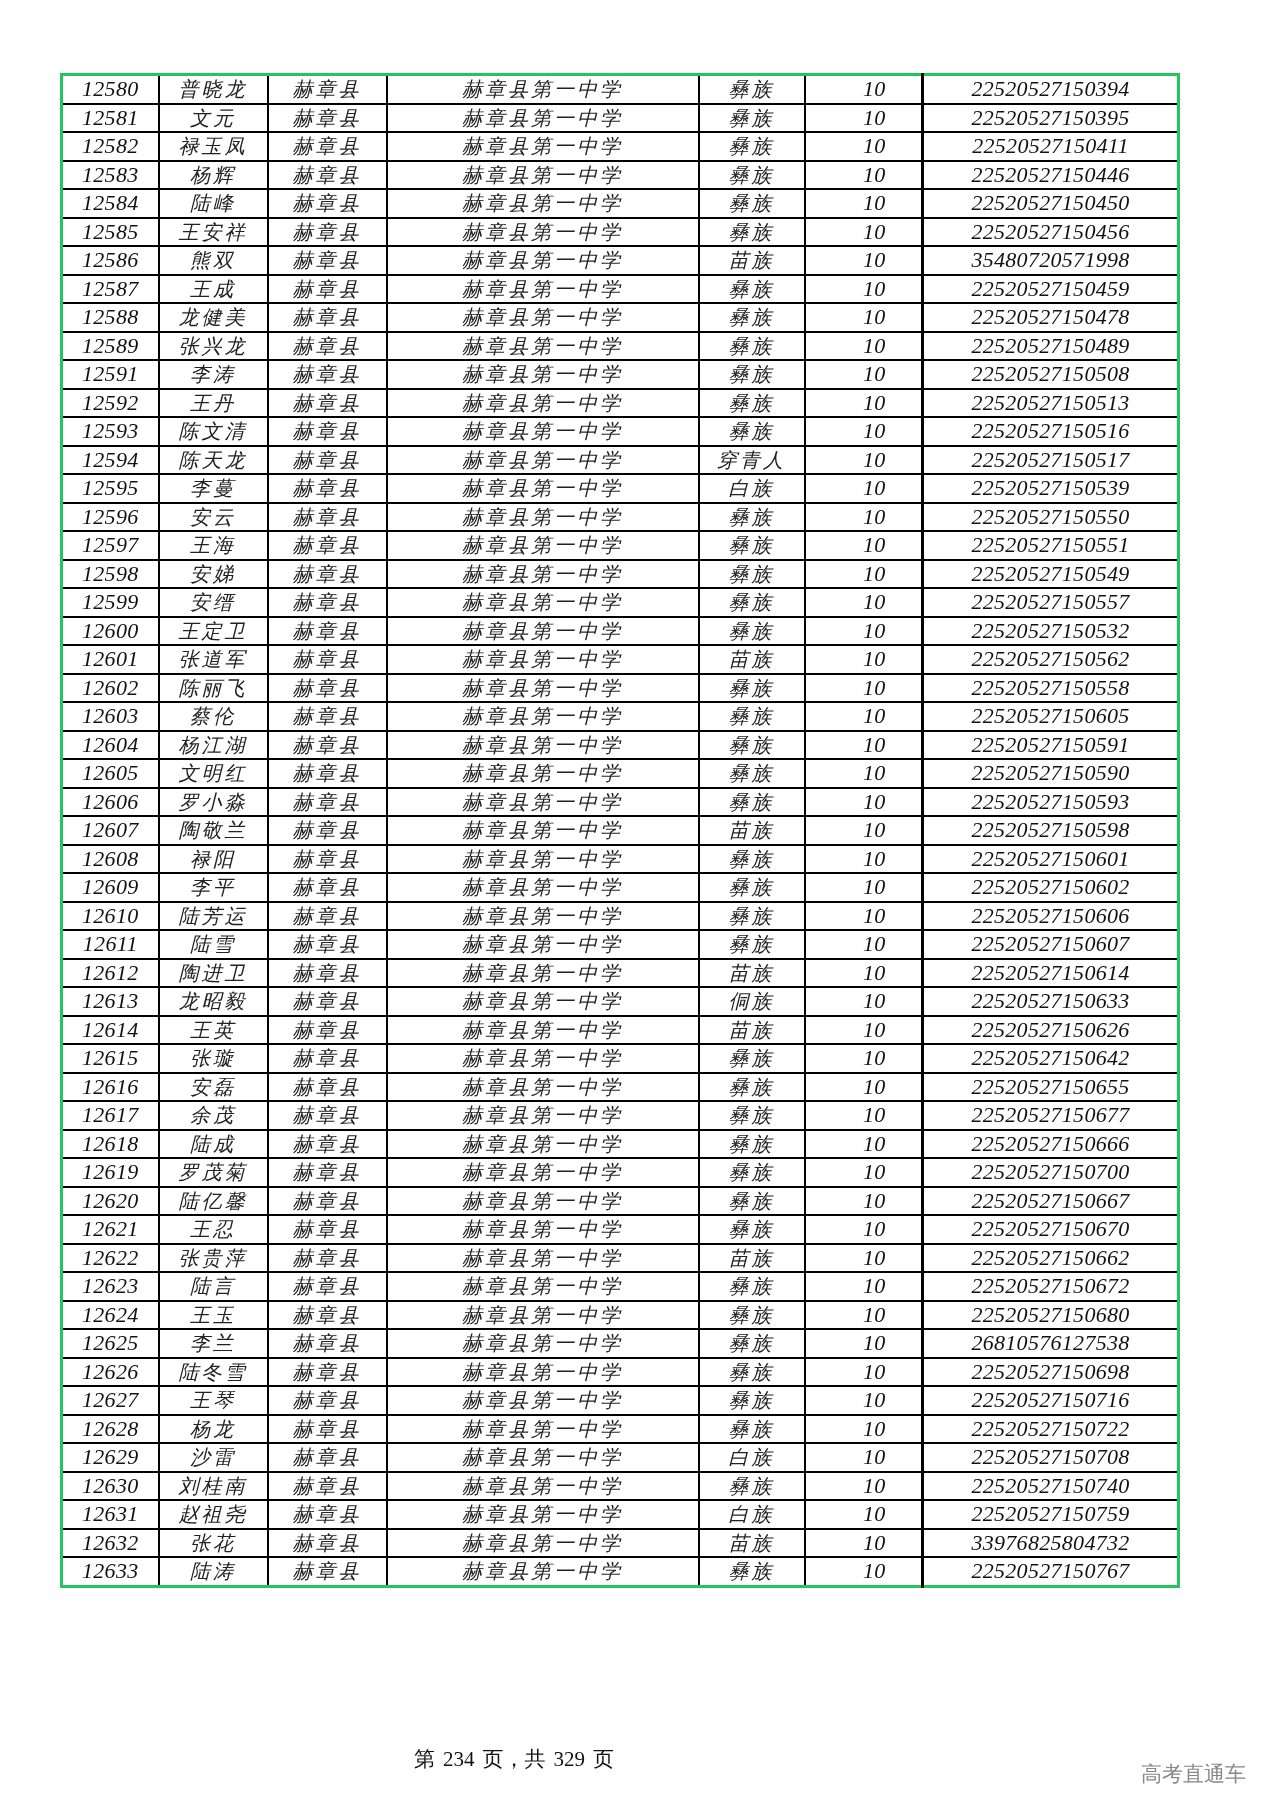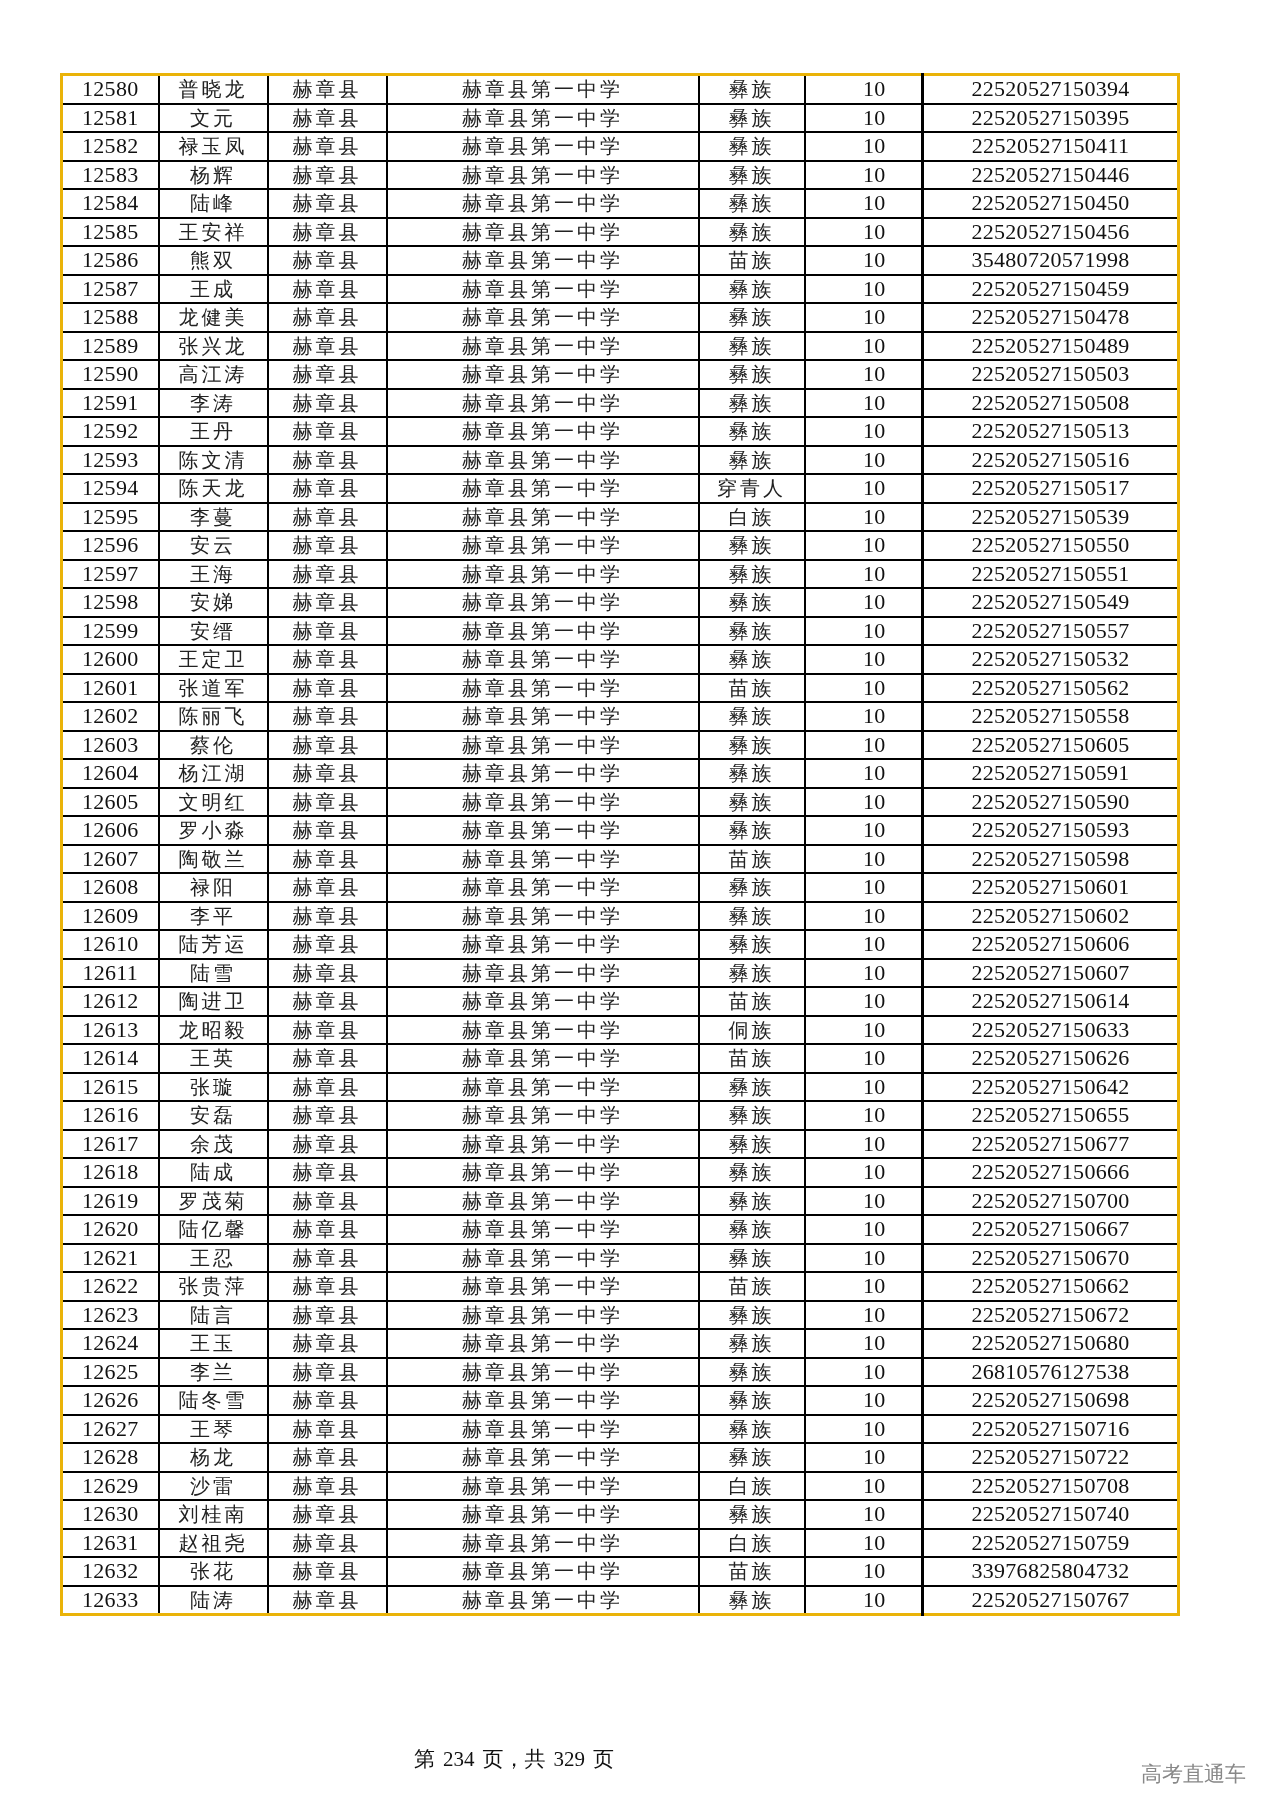--- a/index.html
+++ b/index.html
@@ -1,19 +1,19 @@
 <!DOCTYPE html>
 <html><head>
   <meta charset="utf-8">
   <style>
     html, body { margin: 0; padding: 0; background: #ffffff; }
     body { width: 1280px; height: 1810px; position: relative; overflow: hidden;
            font-family: "DejaVu Serif", "Liberation Serif", serif; color: #111; }
     .tbl { position: absolute; left: 60px; top: 73px; width: 1117px;
-           border-collapse: collapse; border: 3px solid #eab308; table-layout: fixed; }
+           border-collapse: collapse; border: 3px solid #22c55e; table-layout: fixed; font-style: italic; }
     .tbl td { border: 2px solid #000; height: 26.5px; padding: 0; text-align: center;
               vertical-align: middle; font-size: 21px; line-height: 26px; white-space: nowrap;
               overflow: hidden; }
     .tbl td.num { font-family: "Liberation Serif", "DejaVu Serif", serif; font-size: 22px; letter-spacing: 0.3px; }
     .tbl td.cjk { font-family: "DejaVu Sans", "Liberation Sans", sans-serif; font-size: 20px; letter-spacing: 3px; color: #222; }
     .tbl td.vsep { border-right-width: 3px; padding-left: 22px; }
     .footer { position: absolute; left: 0; width: 1028px; top: 1745px; text-align: center;
               font-size: 21px; font-family: "Liberation Serif", "DejaVu Serif", serif; color: #111; }
     .footer span { margin: 0 4px; }
     .watermark { position: absolute; right: 34px; top: 1760px; font-size: 21px;
@@ -117,29 +117,20 @@
       <tr>
         <td class="num">12589</td>
         <td class="cjk">张兴龙</td>
         <td class="cjk">赫章县</td>
         <td class="cjk">赫章县第一中学</td>
         <td class="cjk">彝族</td>
         <td class="num vsep">10</td>
         <td class="num">22520527150489</td>
       </tr>
       <tr>
-        <td class="num">12590</td>
-        <td class="cjk">高江涛</td>
-        <td class="cjk">赫章县</td>
-        <td class="cjk">赫章县第一中学</td>
-        <td class="cjk">彝族</td>
-        <td class="num vsep">10</td>
-        <td class="num">22520527150503</td>
-      </tr>
-      <tr>
         <td class="num">12591</td>
         <td class="cjk">李涛</td>
         <td class="cjk">赫章县</td>
         <td class="cjk">赫章县第一中学</td>
         <td class="cjk">彝族</td>
         <td class="num vsep">10</td>
         <td class="num">22520527150508</td>
       </tr>
       <tr>
         <td class="num">12592</td>

